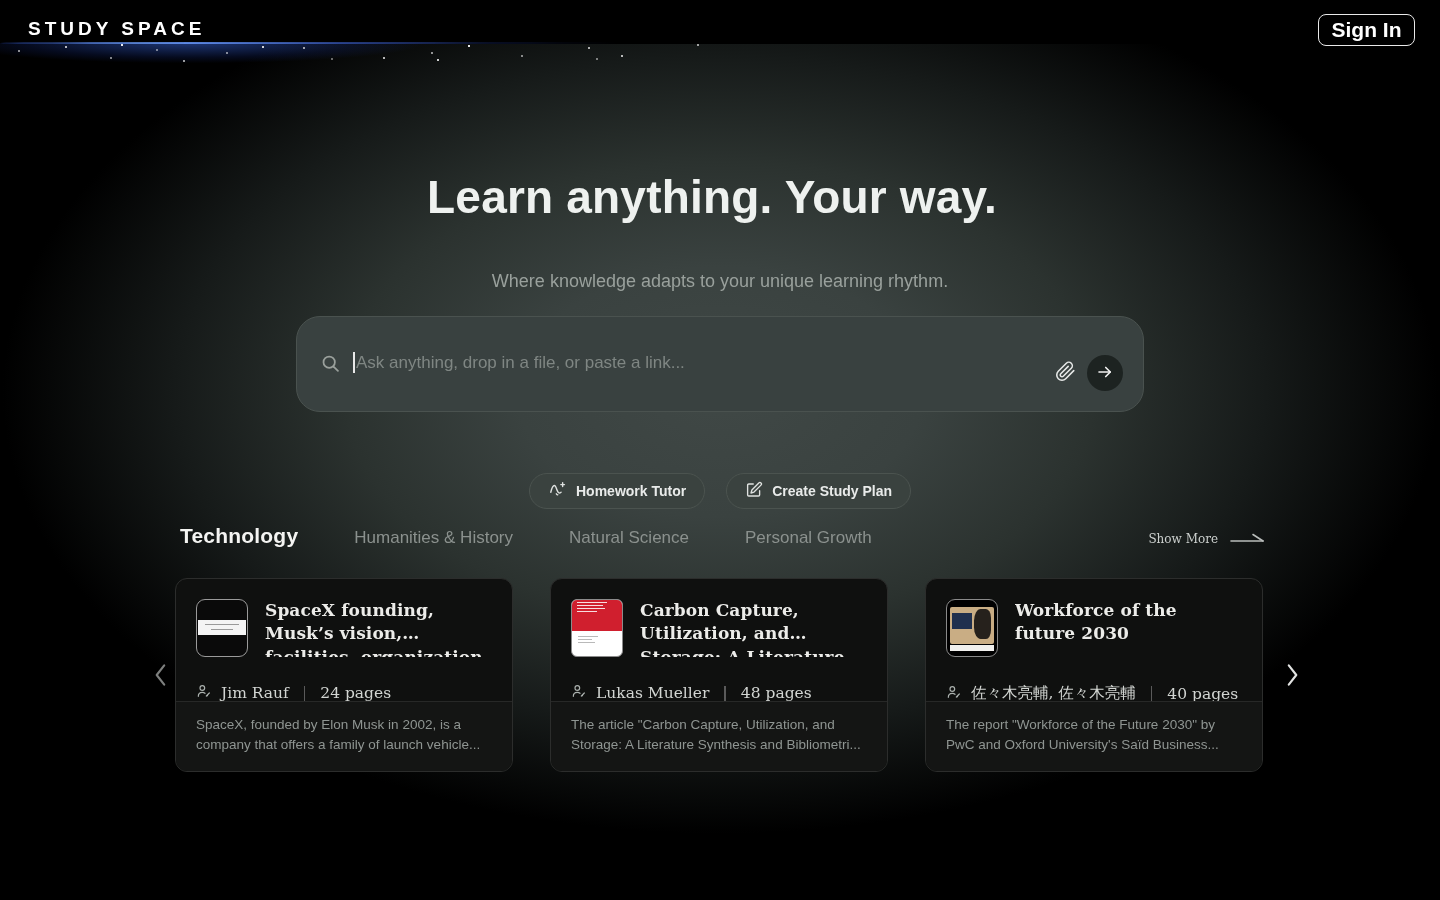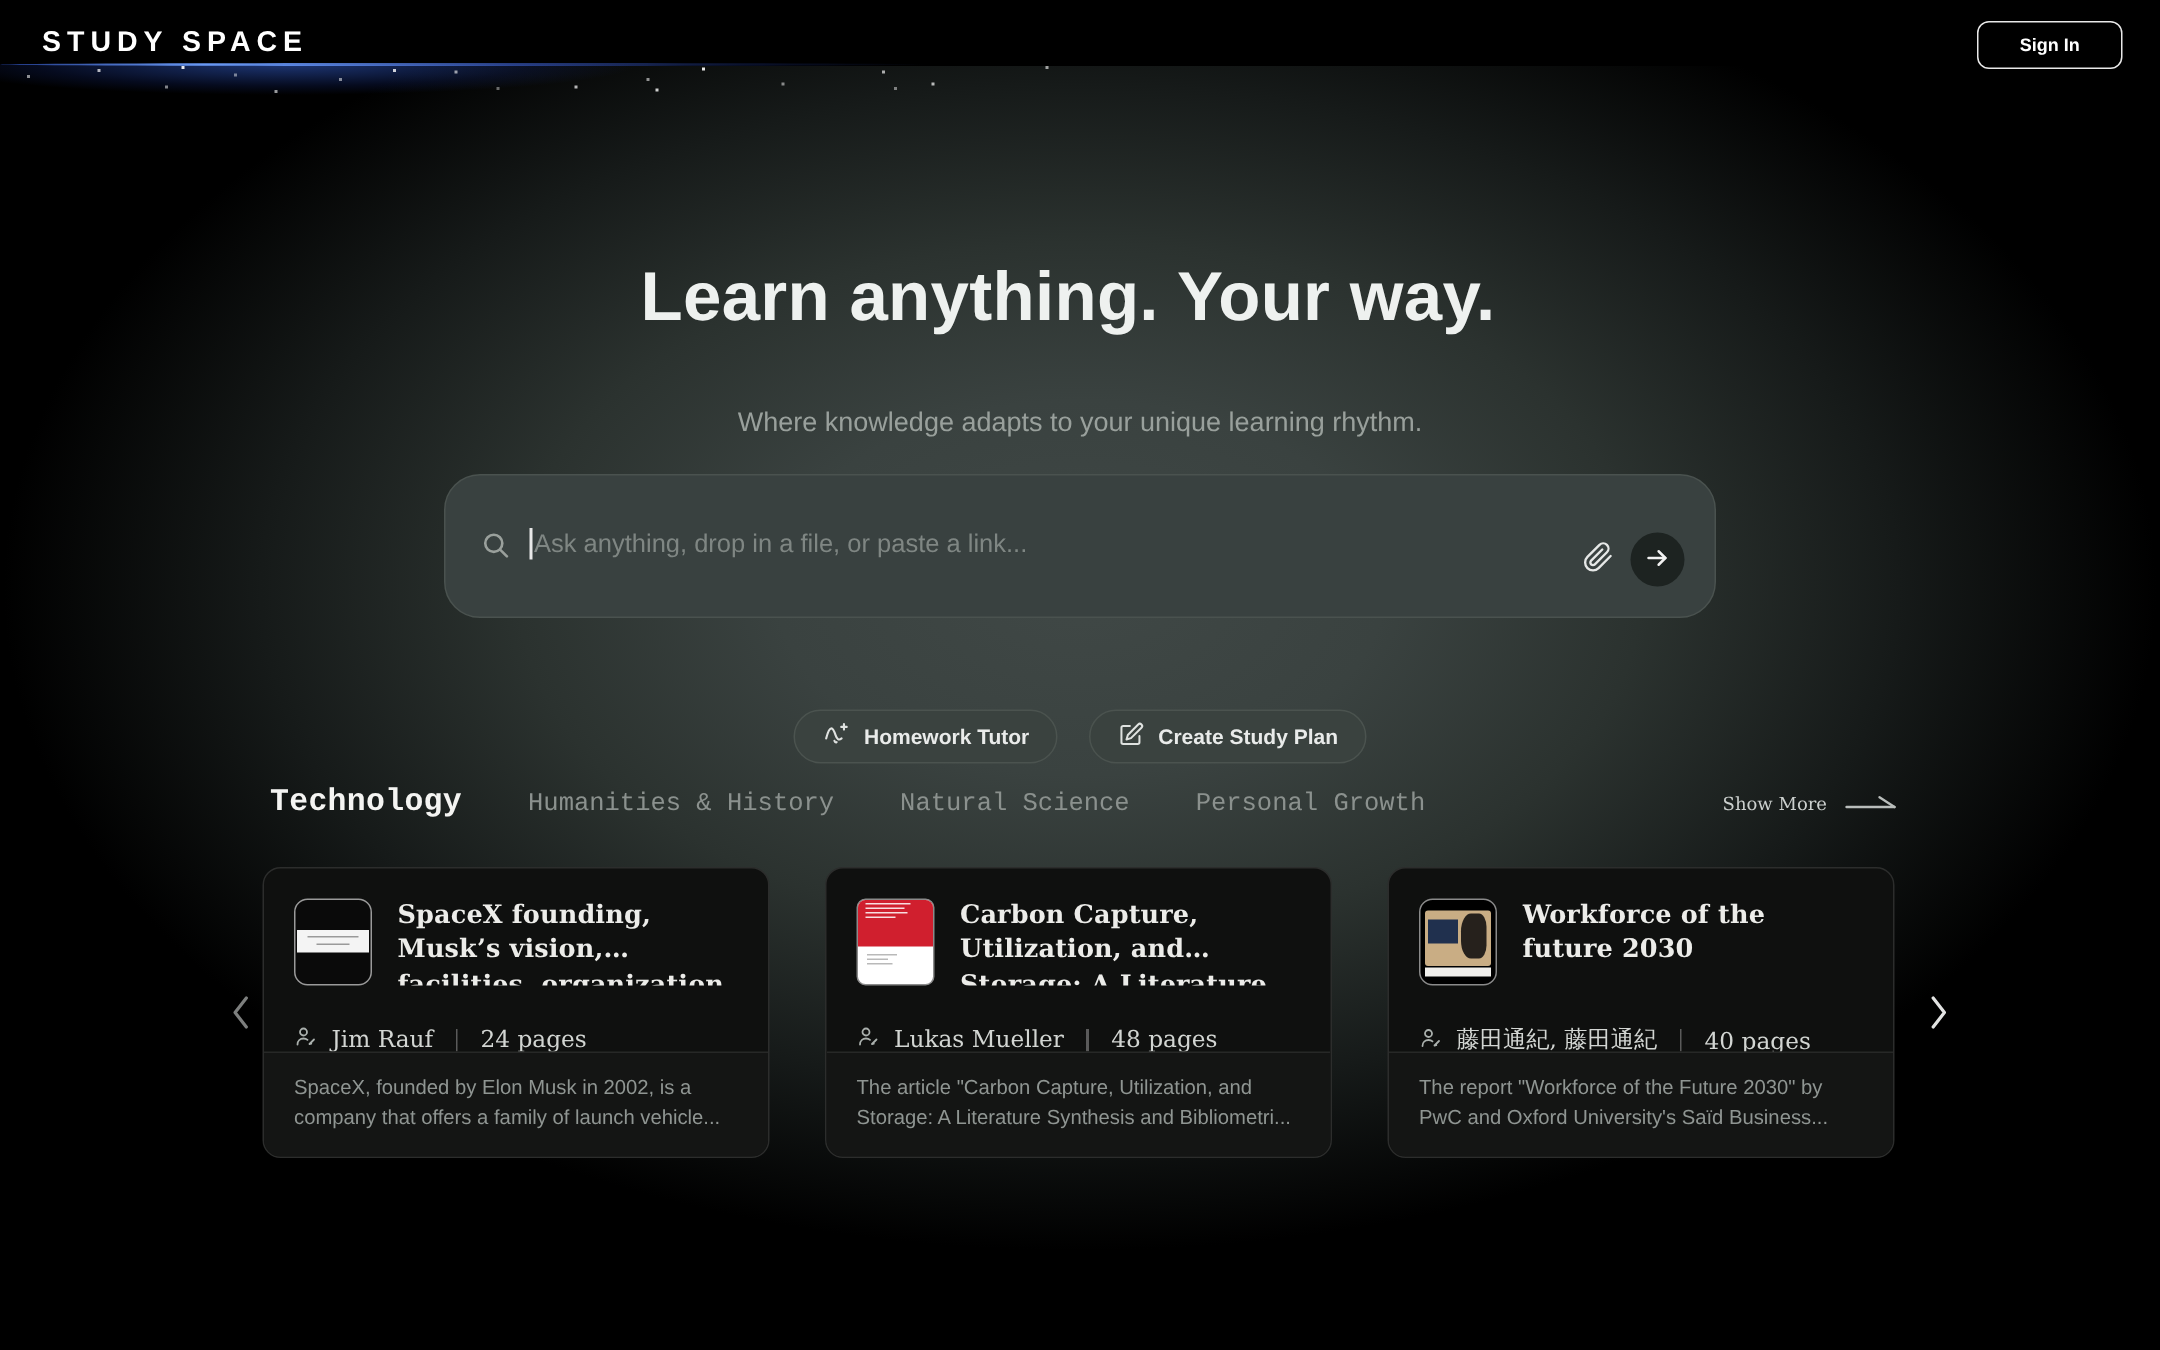--- a/index.html
+++ b/index.html
@@ -39,21 +39,21 @@
       596px 58px 0 0 rgba(255,255,255,.45),621px 55px 0 0 rgba(255,255,255,.7),
       697px 44px 0 0 rgba(255,255,255,.6);
   }
   .logo{
     position:absolute; left:28px; top:18px; z-index:6;
     color:#fff; font-size:19px; font-weight:700; letter-spacing:4px;
   }
   .signin{
     position:absolute; right:25px; top:14px; z-index:6;
     width:97px; height:32px; border:1.5px solid #e9e9e9; border-radius:8px;
-    background:transparent; color:#fff; font-weight:700; font-size:12px;
+    background:transparent; color:#fff; font-weight:700; font-size:21px;
     display:flex; align-items:center; justify-content:center; cursor:pointer;
     font-family:"Liberation Sans", sans-serif;
   }
   
   .hero-title{
     position:absolute; top:170px; left:0; right:16px; text-align:center;
     font-size:46px; font-weight:700; color:#eef1ef; letter-spacing:.2px;
   }
   .hero-sub{
     position:absolute; top:271px; left:0; right:0; text-align:center;
@@ -88,21 +88,21 @@
     height:36px; border-radius:18px; background:#3a423f; border:1px solid #4b534f;
     color:#e9ebea; font-size:14px; font-weight:700; font-family:"Liberation Sans", sans-serif;
     display:flex; align-items:center; gap:9px; padding:0 18px; cursor:pointer;margin-top:40px;
   }
   .pill svg{ color:#dfe2e0; }
   
   .tabs-row{
     position:absolute; top:524px; left:180px; right:174px;
     display:flex; align-items:baseline;
   }
-  .tabs{ display:flex; align-items:baseline; gap:44px; font-family:Liberation Mono, monospace; }
+  .tabs{ display:flex; align-items:baseline; gap:56px; font-family:Liberation Sans, sans-serif; }
   .tab{ color:#8b918e; font-size:17px; cursor:pointer; }
   .tab.active{ color:#f4f4f2; font-size:21px; font-weight:700; letter-spacing:.2px; }
   .show-more{
     margin-left:auto; display:flex; align-items:center; gap:12px; cursor:pointer;
     color:#ccd0ce; font-size:12px; font-family:"DejaVu Serif", serif;
   }
   .show-more svg{ color:#b9bdbb; }
   
   .cards{ position:absolute; left:175px; top:578px; display:flex; gap:37px; }
   .card{
@@ -316,21 +316,21 @@
         <div class="card-title">Workforce of the future 2030</div>
       </div>
       <div class="card-meta">
         <span>
           <svg width="16" height="16" viewBox="0 0 24 24" fill="none" stroke="currentColor" stroke-width="1.8" stroke-linecap="round">
             <circle cx="9.5" cy="7.5" r="3.5"></circle>
               <path d="M3.5 20c0-3.6 2.7-6 6-6 1.6 0 3 .5 4 1.4"></path>
               <path d="M15.5 19.5l4.5-4.5M15.5 19.5l1.8-.4"></path>
           </svg>
         </span>
-        <span>藤田通紀, 藤田通紀</span>
+        <span>佐々木亮輔, 佐々木亮輔</span>
         <span class="meta-sep"></span>
         <span>40 pages</span>
       </div>
       <div class="card-desc">
         <span>The report "Workforce of the Future 2030" by PwC and Oxford University's Saïd Business...</span>
       </div>
     </div>
 
   </div>
 

